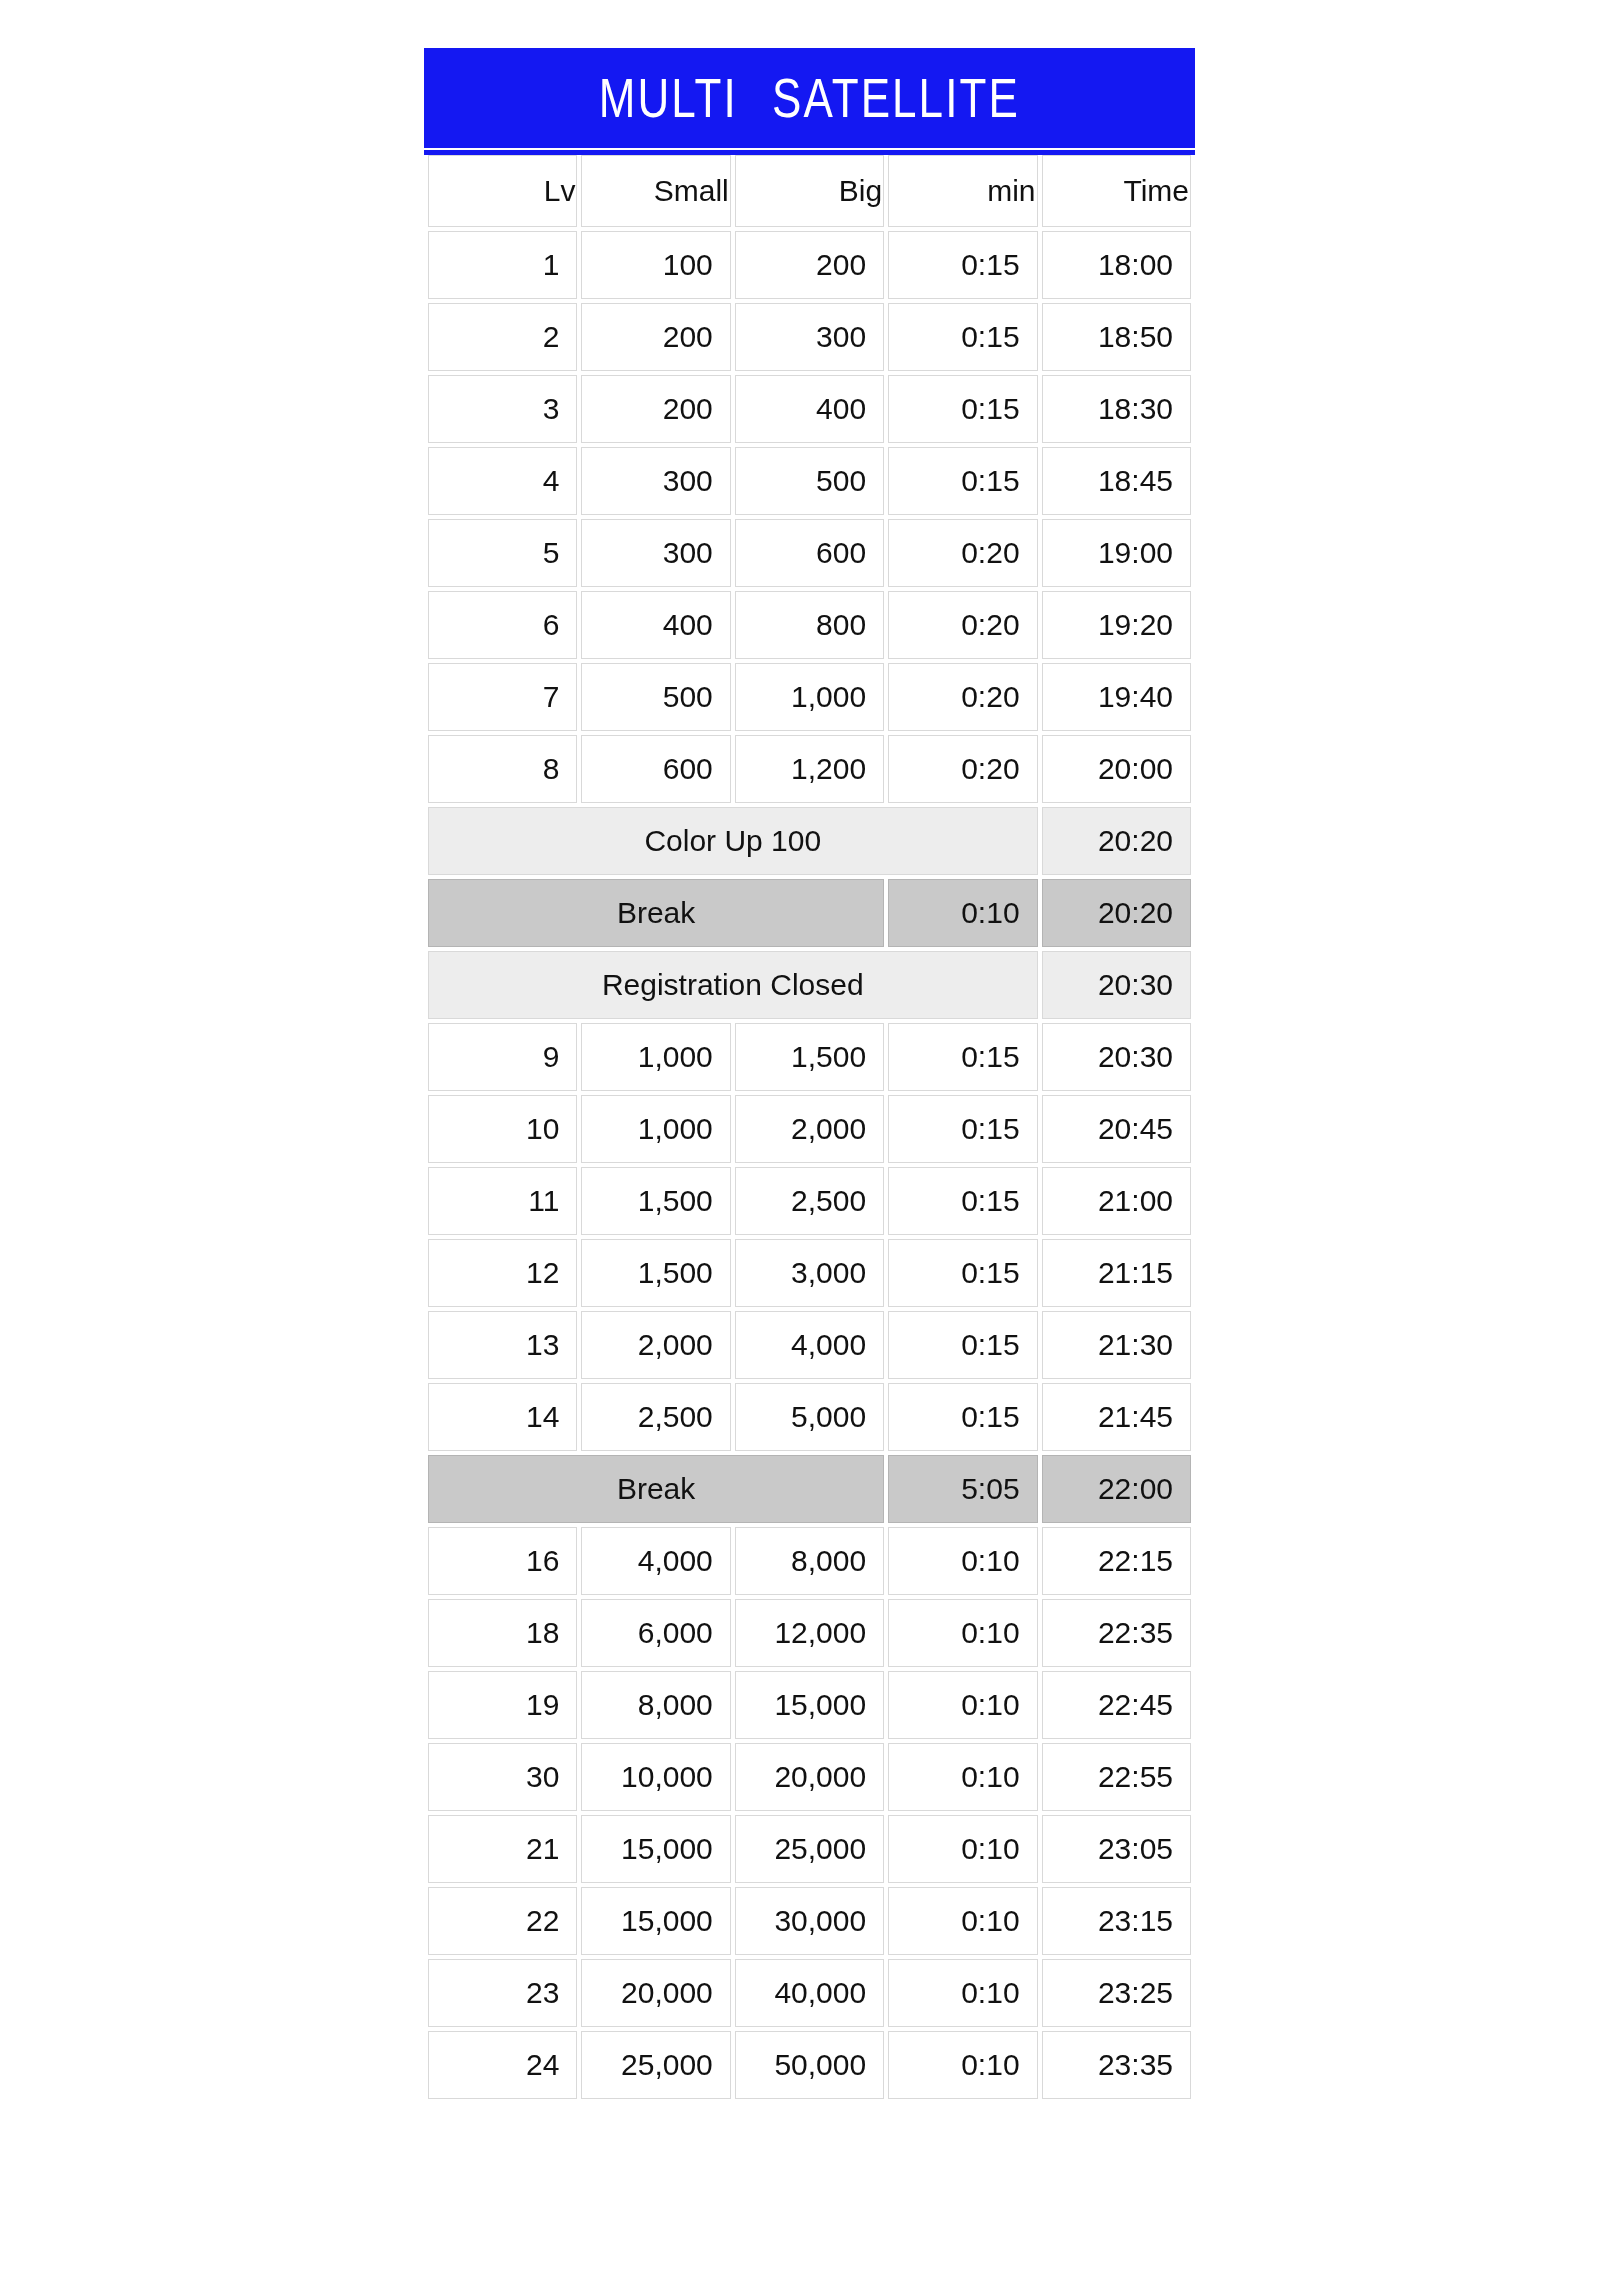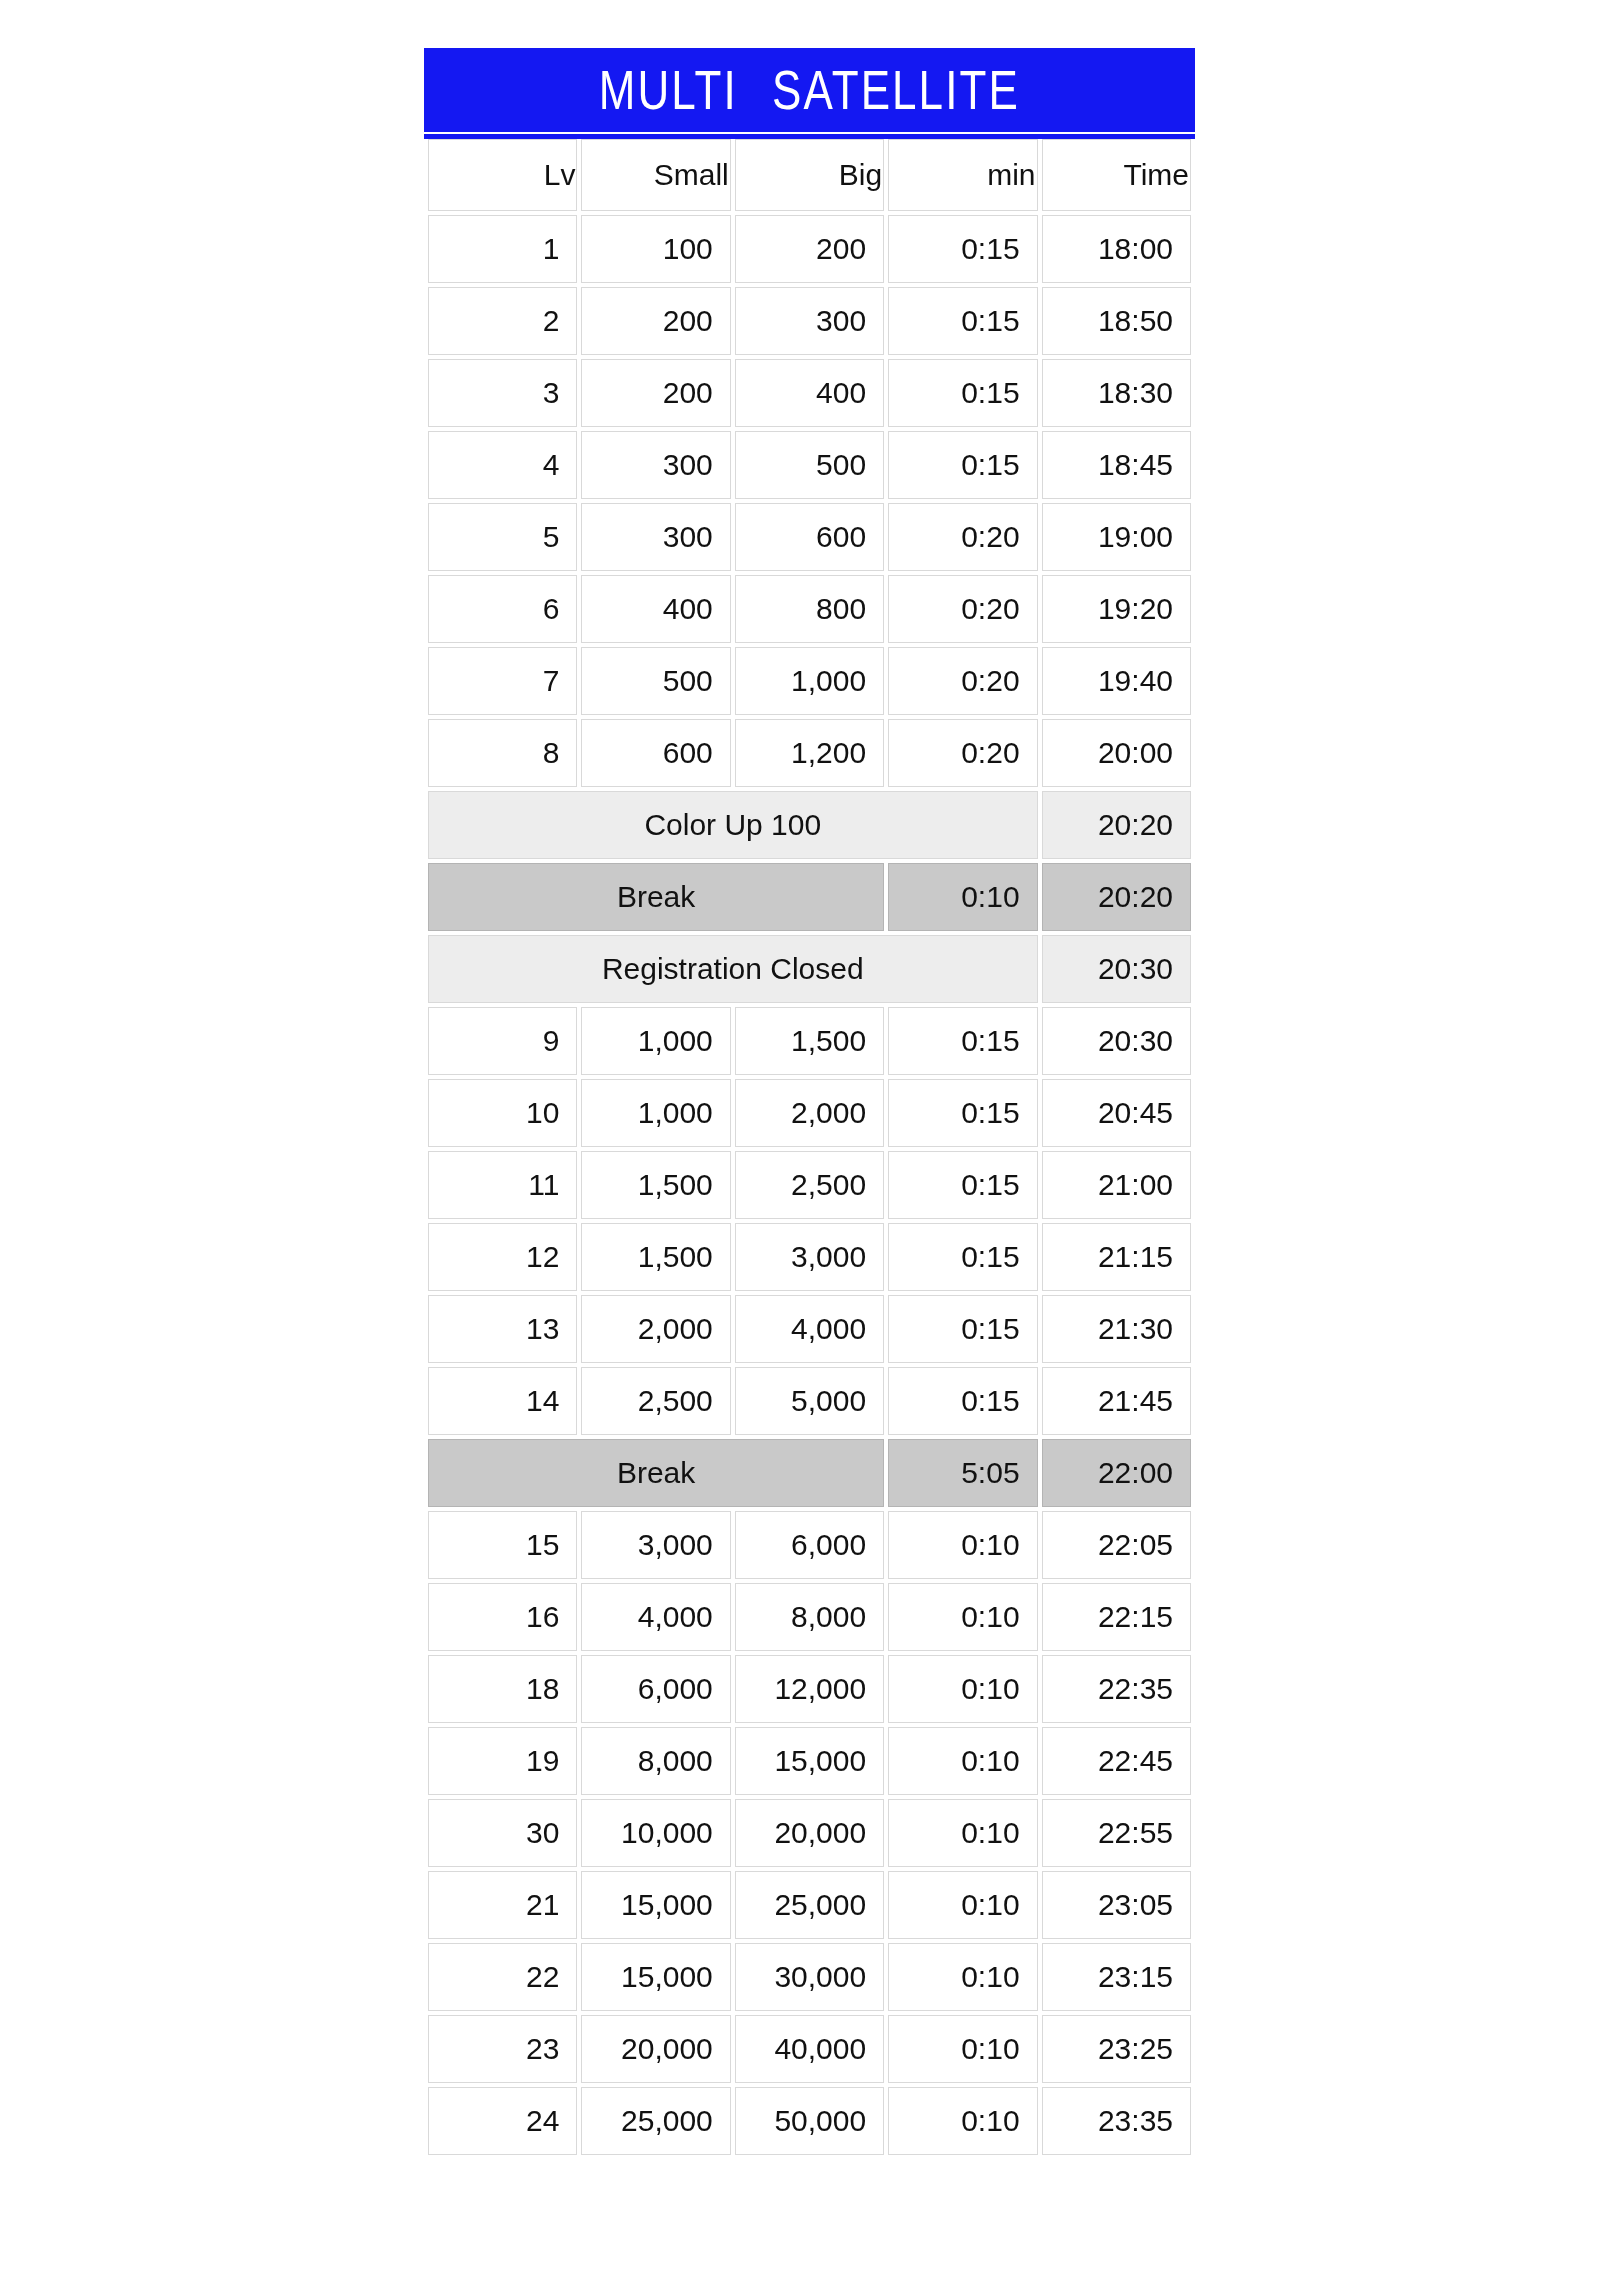--- a/index.html
+++ b/index.html
@@ -15,21 +15,21 @@
   body {
     width: 1623px; height: 2295px;
     background: #ffffff;
     overflow: hidden;
     position: relative;
     font-family: "Liberation Sans", sans-serif;
     color: var(--text);
   }
   .sheet { position: absolute; left: 424px; top: 48px; width: 771px; }
   .title-bar {
-    height: 84px;
+    height: 100px;
     background: var(--blue);
     display: flex; align-items: center; justify-content: center;
     overflow: hidden;
   }
   .title-text {
     color: #ffffff;
     font-size: 55px;
     font-weight: 400;
     letter-spacing: 2.6px;
     word-spacing: 25px;
@@ -197,27 +197,20 @@
           <td class="num">5,000</td>
           <td class="num">0:15</td>
           <td class="num">21:45</td>
         </tr>
         <tr class="break-row">
           <td class="label" colspan="3">Break</td>
           <td class="num">5:05</td>
           <td class="num">22:00</td>
         </tr>
         <tr>
-          <td class="num">15</td>
-          <td class="num">3,000</td>
-          <td class="num">6,000</td>
-          <td class="num">0:10</td>
-          <td class="num">22:05</td>
-        </tr>
-        <tr>
           <td class="num">16</td>
           <td class="num">4,000</td>
           <td class="num">8,000</td>
           <td class="num">0:10</td>
           <td class="num">22:15</td>
         </tr>
         <tr>
           <td class="num">18</td>
           <td class="num">6,000</td>
           <td class="num">12,000</td>

